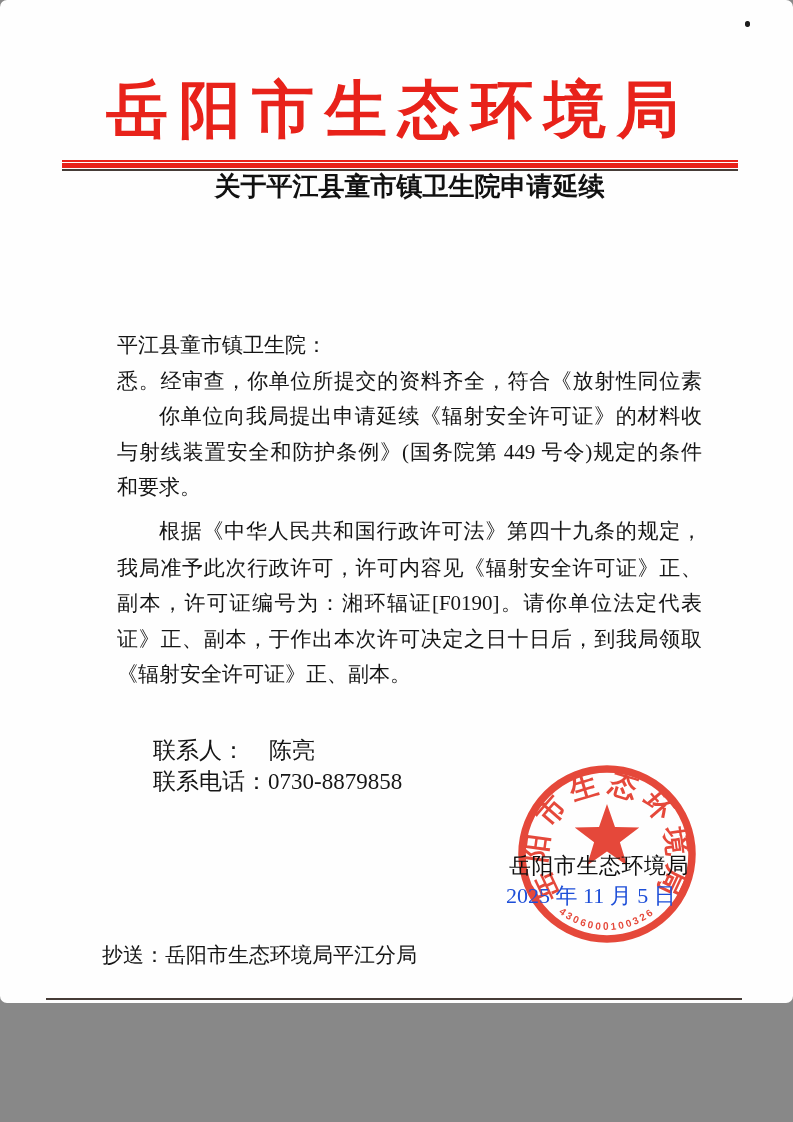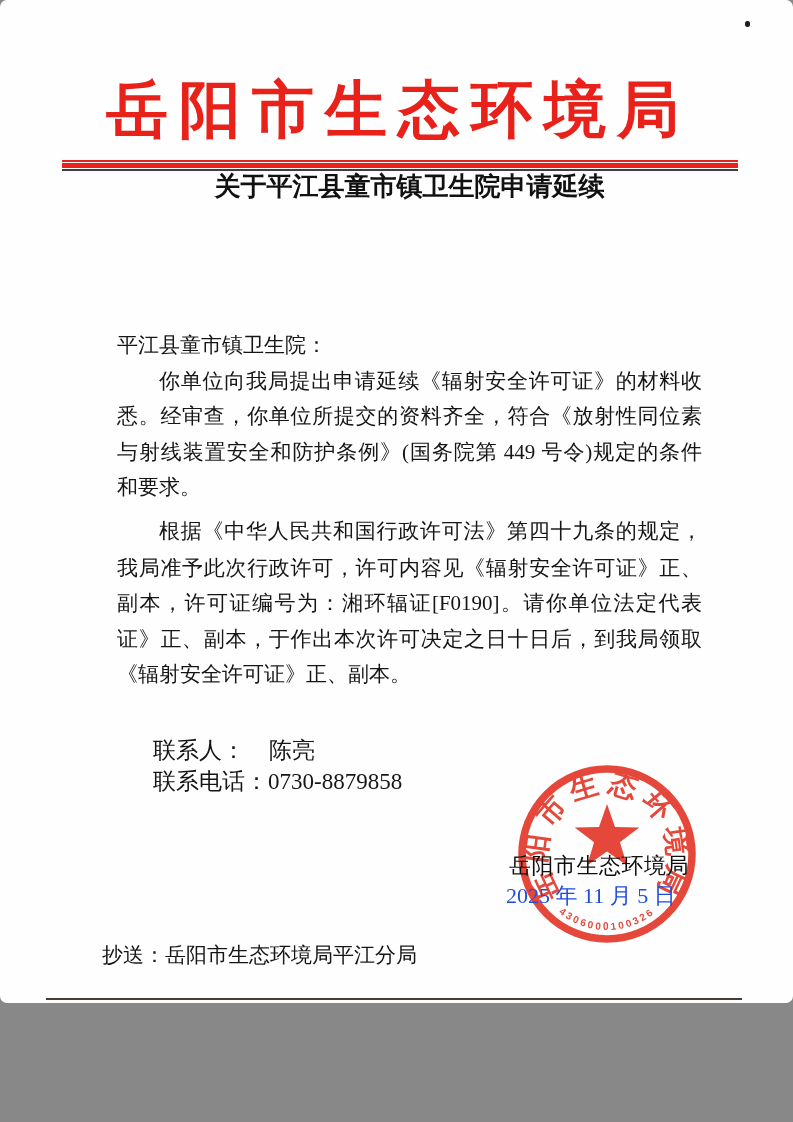--- a/index.html
+++ b/index.html
@@ -63,22 +63,22 @@
 
   <div class="agency-title">岳阳市生态环境局</div>
   <div class="rule-top-thin"></div>
   <div class="rule-top-thick"></div>
   <div class="rule-top-dark"></div>
 
   <div class="doc-title t1">关于平江县童市镇卫生院申请延续</div>
 
   <div class="body-block">
     <div class="bline">平江县童市镇卫生院：</div>
+    <div class="bline full">悉。经审查，你单位所提交的资料齐全，符合《放射性同位素</div>
     <div class="bline full indent">你单位向我局提出申请延续《辐射安全许可证》的材料收</div>
-    <div class="bline full">悉。经审查，你单位所提交的资料齐全，符合《放射性同位素</div>
     <div class="bline full">与射线装置安全和防护条例》(国务院第 449 号令)规定的条件</div>
     <div class="bline">和要求。</div>
     <div class="bline full indent parabreak">根据《中华人民共和国行政许可法》第四十九条的规定，</div>
     <div class="bline full">我局准予此次行政许可，许可内容见《辐射安全许可证》正、</div>
     <div class="bline full">副本，许可证编号为：湘环辐证[F0190]。请你单位法定代表</div>
     <div class="bline full">证》正、副本，于作出本次许可决定之日十日后，到我局领取</div>
     <div class="bline">《辐射安全许可证》正、副本。</div>
   </div>
 
   <div class="contact">

